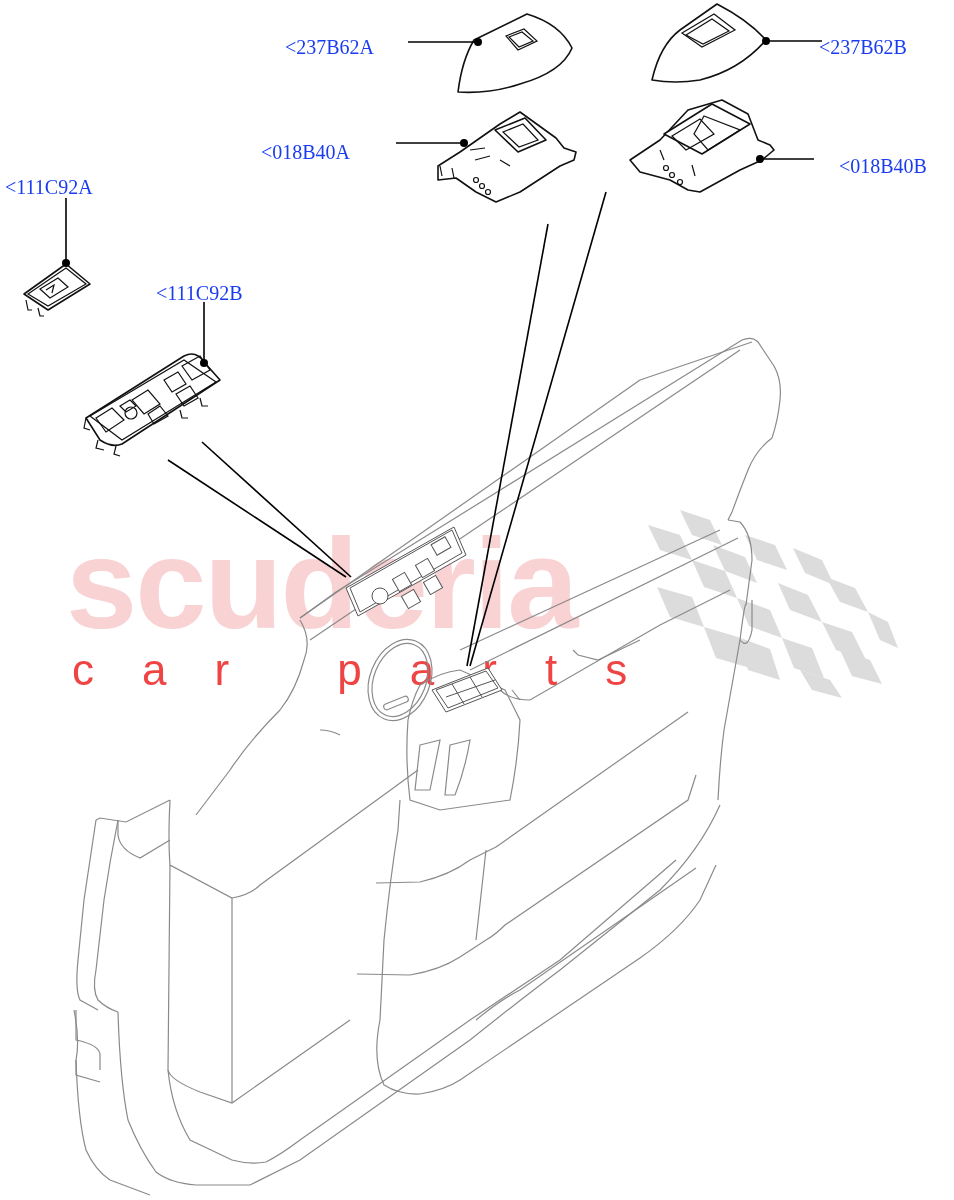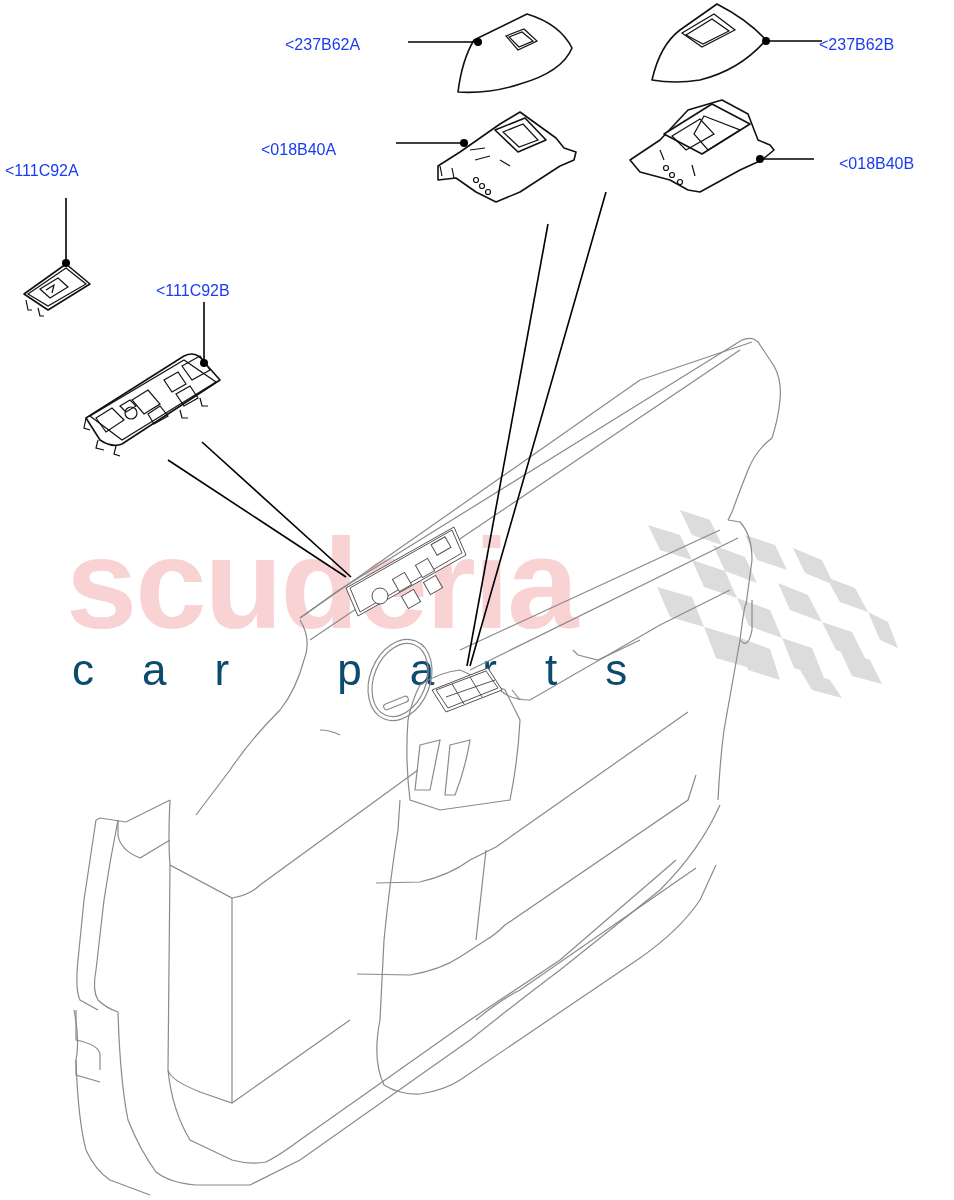--- a/index.html
+++ b/index.html
@@ -1,20 +1,20 @@
 <!DOCTYPE html>
 <html><head>
 <meta charset="utf-8">
 <style>
   html, body { margin: 0; padding: 0; background: #ffffff; }
   body { width: 954px; height: 1200px; position: relative; overflow: hidden; font-family: "Liberation Sans", sans-serif; }
   #diagram { position: absolute; left: 0; top: 0; width: 954px; height: 1200px; }
-  .label { position: absolute; font-family: Liberation Sans, sans-serif; font-size: 16px; color: #1a3cf0; white-space: nowrap; line-height: 1; cursor: pointer; }
+  .label { position: absolute; font-family: Liberation Serif, serif; font-size: 20px; color: #1a3cf0; white-space: nowrap; line-height: 1; cursor: pointer; }
   .wm-main { position: absolute; left: 66px; top: 520px; font-family: "Liberation Sans", sans-serif; font-weight: bold; font-size: 128px; color: #f9d2d4; letter-spacing: -2px; line-height: 1; }
-  .wm-sub { position: absolute; left: 72px; top: 648px; font-family: "Liberation Sans", sans-serif; font-size: 44px; color: #0c4a6e; letter-spacing: 48px; line-height: 1; }
+  .wm-sub { position: absolute; left: 72px; top: 648px; font-family: "Liberation Sans", sans-serif; font-size: 44px; color: #ef4444; letter-spacing: 48px; line-height: 1; }
   .door { fill: none; stroke: #8a8a8a; stroke-width: 1.2; }
   .part { fill: #ffffff; stroke: #111111; stroke-width: 1.6; stroke-linejoin: round; }
   .part-thin { fill: none; stroke: #111111; stroke-width: 1.2; }
   .leader { stroke: #000000; stroke-width: 1.6; fill: none; }
   .dot { fill: #000000; }
   .switch-inset { fill: #ffffff; stroke: #555555; stroke-width: 1; }
   .flag { fill: #dcdcdc; }
 </style>
 </head>
 <body>
@@ -189,14 +189,14 @@
     <line class="leader" x1="202" y1="442" x2="351" y2="577"></line>
     <line class="leader" x1="548" y1="224" x2="467" y2="666"></line>
     <line class="leader" x1="606" y1="192" x2="470" y2="666"></line>
   </g>
 </svg>
 
 <div class="label" style="left:285px; top:37px;">&lt;237B62A</div>
 <div class="label" style="left:819px; top:37px;">&lt;237B62B</div>
 <div class="label" style="left:261px; top:142px;">&lt;018B40A</div>
 <div class="label" style="left:839px; top:156px;text-align:right;">&lt;018B40B</div>
-<div class="label" style="left:5px; top:163px;">&lt;111C92A</div>
+<div class="label" style="left:5px; top:177px;">&lt;111C92A</div>
 <div class="label" style="left:156px; top:283px;">&lt;111C92B</div>
 
 </body></html>

